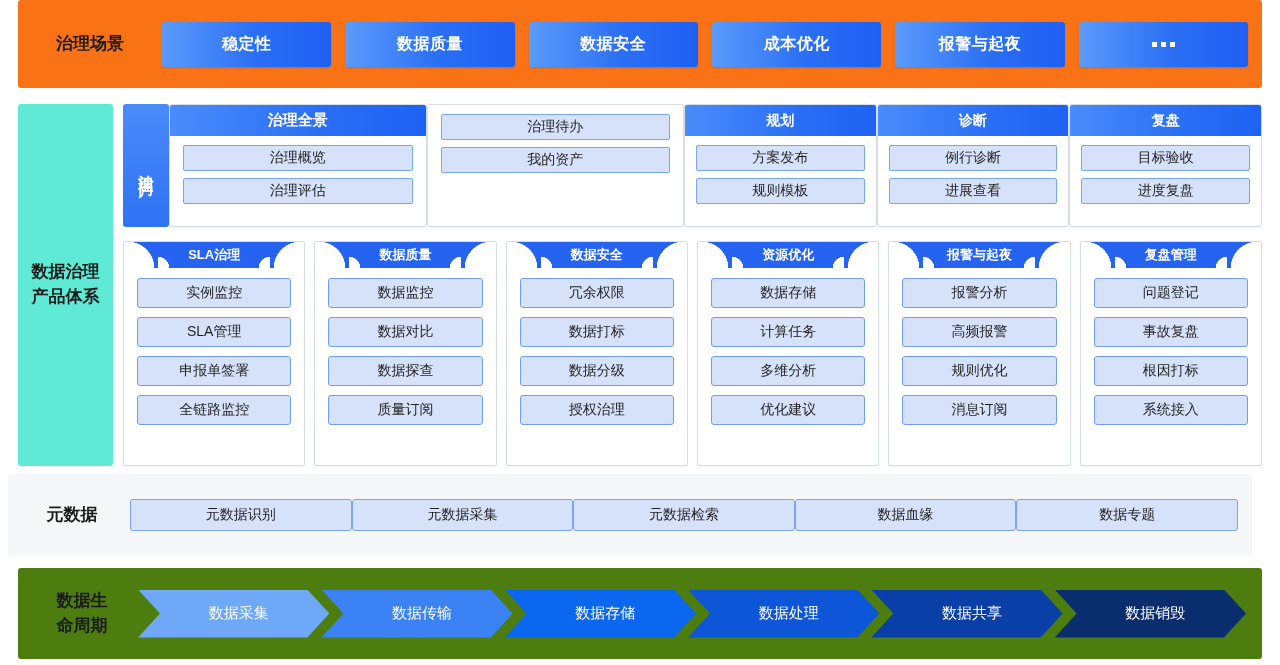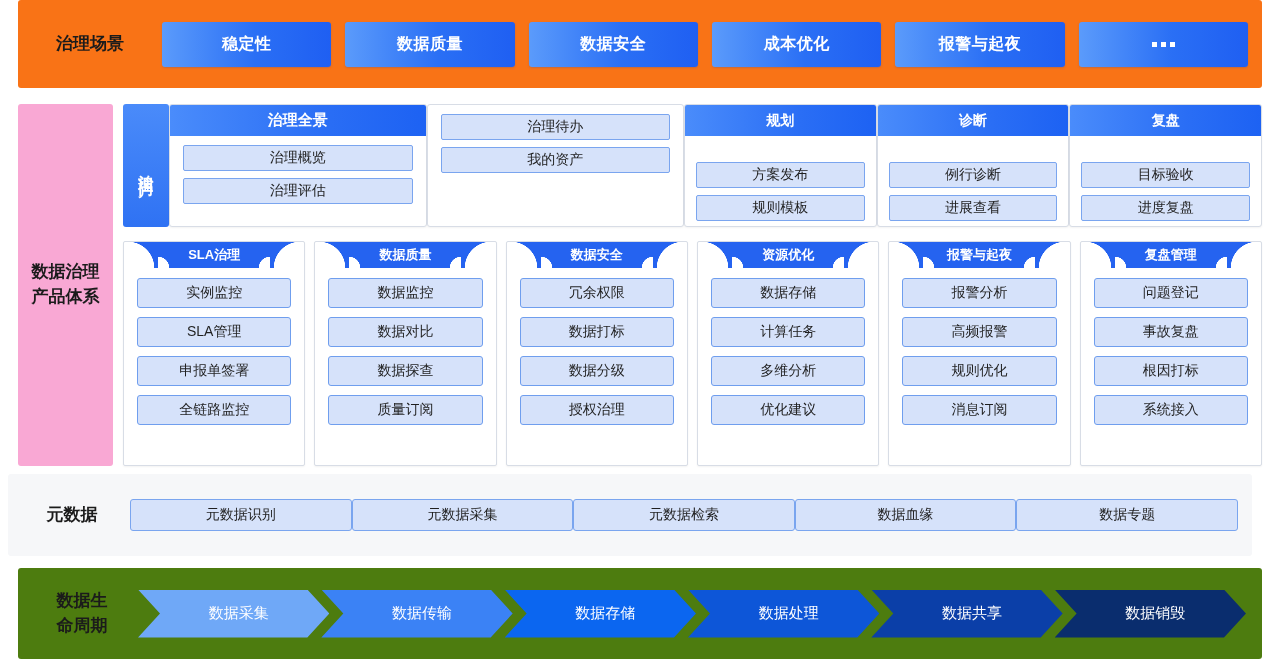--- a/index.html
+++ b/index.html
@@ -52,21 +52,21 @@
   .dots { display: flex; gap: 4px; }
   .dots i { width: 5px; height: 5px; background: #fff; display: block; }
 
   
   #row-products {
     left: 18px; top: 104px; width: 1244px; height: 362px;
     align-items: stretch;
   }
   #prod-side {
     width: 95px; flex: none;
-    background: #f9a8d4;
+    background: #5eead4;
     border-radius: 3px;
     display: flex; align-items: center; justify-content: center;
   }
   #prod-side .band-label { font-size: 17px; width: 100%; }
 
   .prod-main {
     flex: 1; margin-left: 10px;
     display: flex; flex-direction: column;
   }
 
@@ -97,21 +97,21 @@
     height: 31px; flex: none;
     background: linear-gradient(90deg, #4a8cfb 0%, #2a6ef5 60%, #1d62f3 100%);
     color: #fff; font-weight: bold; font-size: 15px;
     display: flex; align-items: center; justify-content: center;
   }
   .portal-card.narrow .portal-hd { font-size: 14px; }
   .portal-body {
     flex: 1; padding: 9px 13px 0;
     display: flex; flex-direction: column; gap: 7px;
   }
-  .portal-card.narrow .portal-body { padding: 26px 11px 0; }
+  .portal-card.narrow .portal-body { padding: 9px 11px 0; }
   .chip {
     height: 26px;
     background: #d6e2fa;
     border: 1px solid #7aa5ef;
     border-radius: 2px;
     display: flex; align-items: center; justify-content: center;
     font-size: 14px; color: #1f1f1f;
   }
 
   

